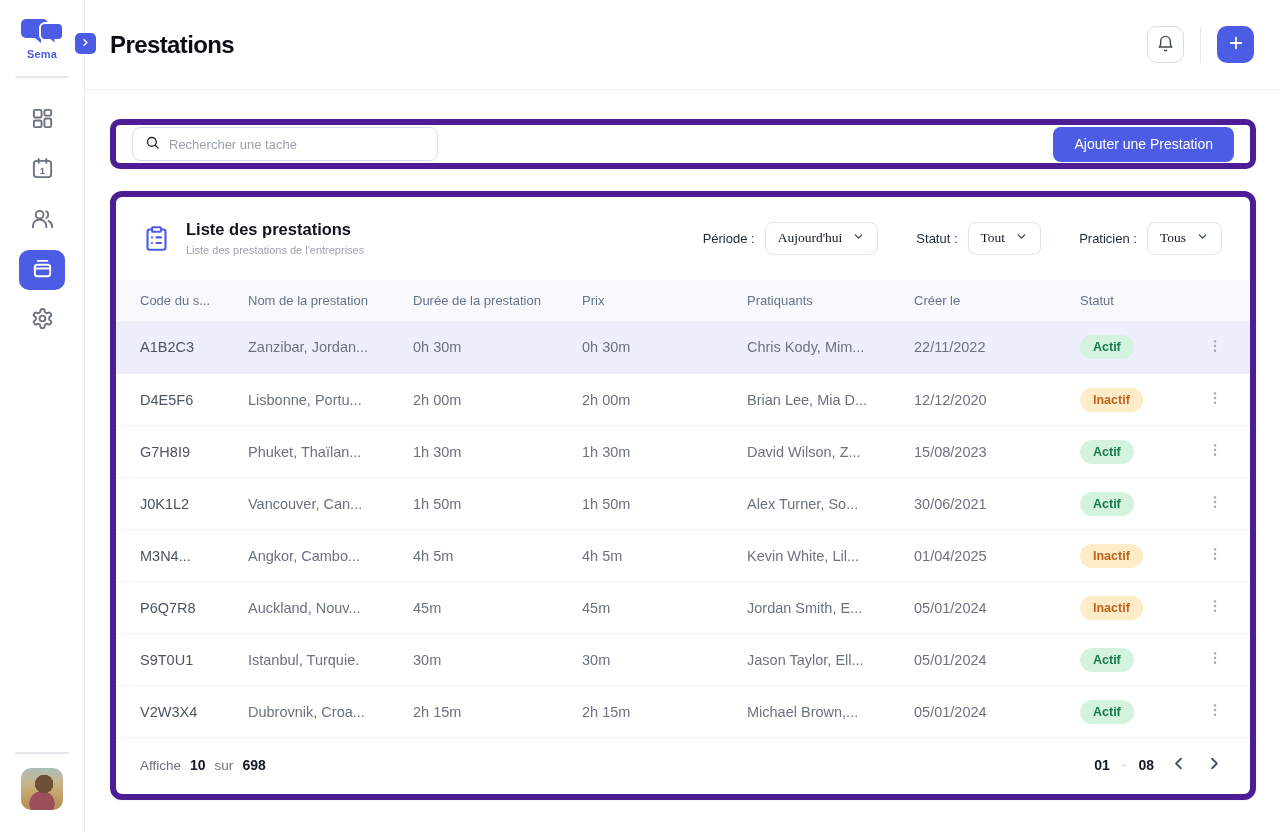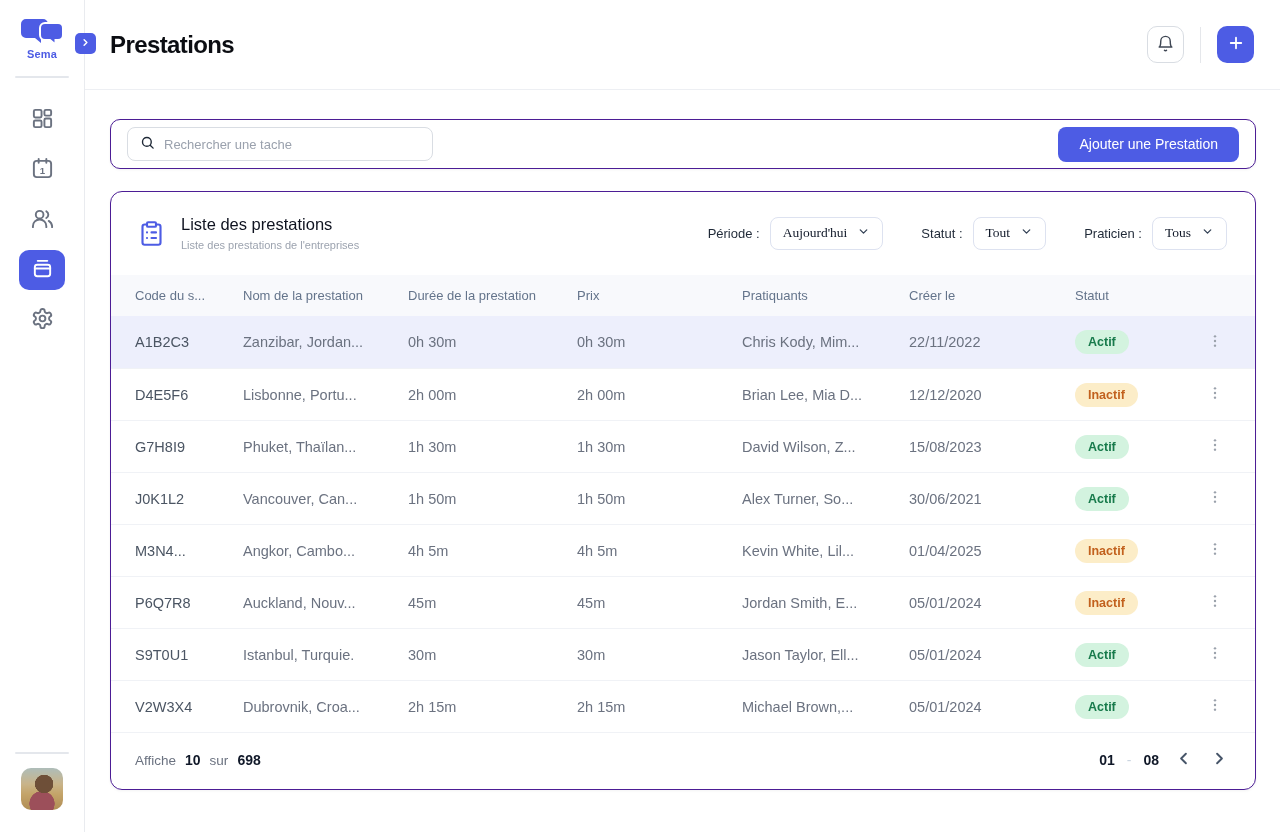--- a/index.html
+++ b/index.html
@@ -39,41 +39,41 @@
   .topbar-right { margin-left:auto; display:flex; align-items:center; gap:16px; }
   .icon-btn { width:37px; height:37px; border:1px solid #d9dde3; background:#fff; border-radius:10px;
     display:flex; align-items:center; justify-content:center; color:#3f4754; cursor:pointer; }
   .icon-btn svg { width:19px; height:19px; }
   .vdivider { width:1px; height:36px; background:#e5e7eb; }
   .primary-sq { width:37px; height:37px; background:var(--accent); border:none; border-radius:10px;
     display:flex; align-items:center; justify-content:center; color:#fff; cursor:pointer; }
   .primary-sq svg { width:18px; height:18px; }
 
   .content { padding:29px 24px 0 25px; }
-  .card { background:#fff; border:1px solid #4c1d95; border-radius:12px;
+  .card { background:#fff; border:6px solid #4c1d95; border-radius:12px;
     box-shadow:0 1px 3px rgba(20,24,40,.05); }
 
   
   .toolbar { height:50px; border-radius:10px; display:flex; align-items:center;
     justify-content:space-between; padding:0 16px; }
   .search-box { width:306px; height:34px; border:1px solid #d9dde3; border-radius:8px;
     display:flex; align-items:center; gap:9px; padding:0 12px; color:#2b313c; background:#fff; }
   .search-box svg { width:15px; height:15px; flex:0 0 auto; }
   .search-box input { border:none; outline:none; flex:1; font-size:13px;
     font-family:inherit; color:#374151; background:transparent; }
   .search-box input::placeholder { color:#9aa1ad; }
   .add-btn { height:35px; padding:0 21px; background:var(--accent); color:#fff; border:none;
     border-radius:8px; font-size:14px; font-weight:500; font-family:inherit; cursor:pointer; }
 
   
   .list-card { margin-top:22px; }
   .card-head { display:flex; align-items:center; padding:23px 28px 24px 27px; }
   .head-icon { width:27px; height:27px; color:var(--accent); flex:0 0 auto; }
   .head-titles { margin-left:16px; }
-  .card-title { font-size:16.5px; font-weight:400; color:#0f1320; }
+  .card-title { font-size:16.5px; font-weight:700; color:#0f1320; }
   .card-subtitle { font-size:11px; color:#9ca3af; margin-top:5px; }
   .filters { margin-left:auto; display:flex; align-items:center; gap:38px; }
   .filter { display:flex; align-items:center; gap:10px; }
   .filter-label { font-size:13px; color:#1f2937; }
   .select { display:flex; align-items:center; gap:10px; height:33px; padding:0 12px;
     border:1px solid #dde2f0; border-radius:8px; background:#fff; font-size:13.5px;
     color:#101828; font-family:Liberation Serif, serif; cursor:pointer;justify-content:center; }
   .select svg { width:13px; height:13px; color:#334155; }
 
   

